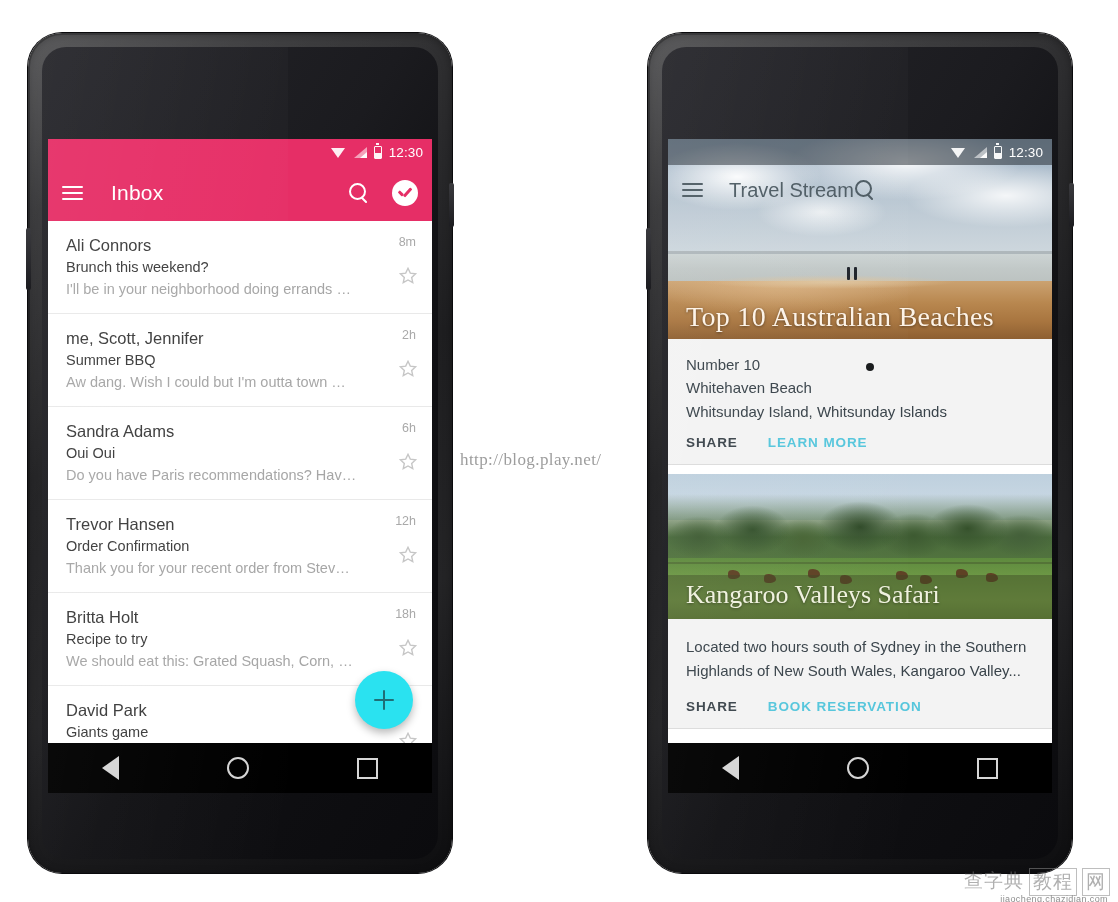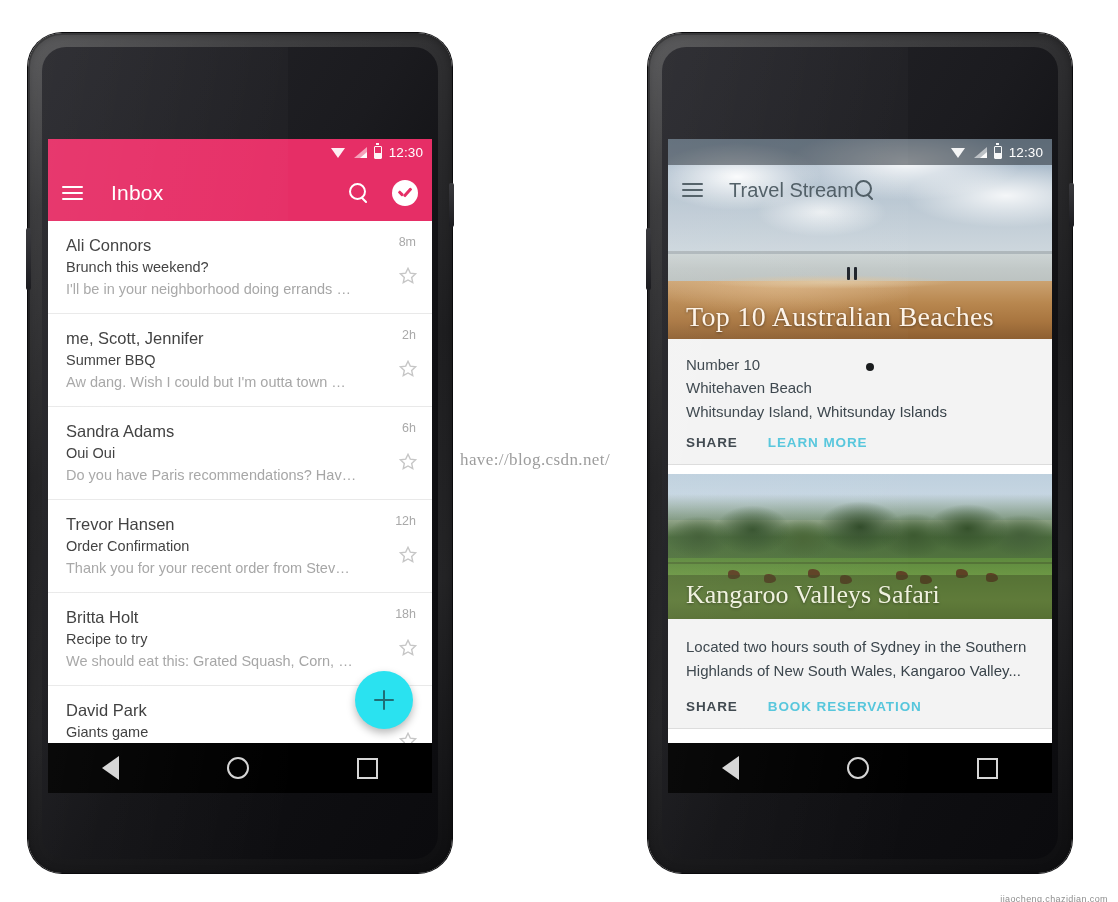--- a/index.html
+++ b/index.html
@@ -385,17 +385,22 @@
 
         <div class="navbar">
           <div class="nav-back"></div>
           <div class="nav-home"></div>
           <div class="nav-recent"></div>
         </div>
       </div>
     </div>
   </div>
 
-  <div class="wm-url">have://blog.csdn.net/</div>
-
+  <div class="wm-url">http://blog.play.net/</div>
+
+  <div class="wm-logo">
+    <span class="wm-cn">查字典</span>
+    <span class="wm-cn box">教程</span>
+    <span class="wm-cn box">网</span>
+  </div>
   <div class="wm-sub">jiaocheng.chazidian.com</div>
 
 </div>
 
 </body></html>

